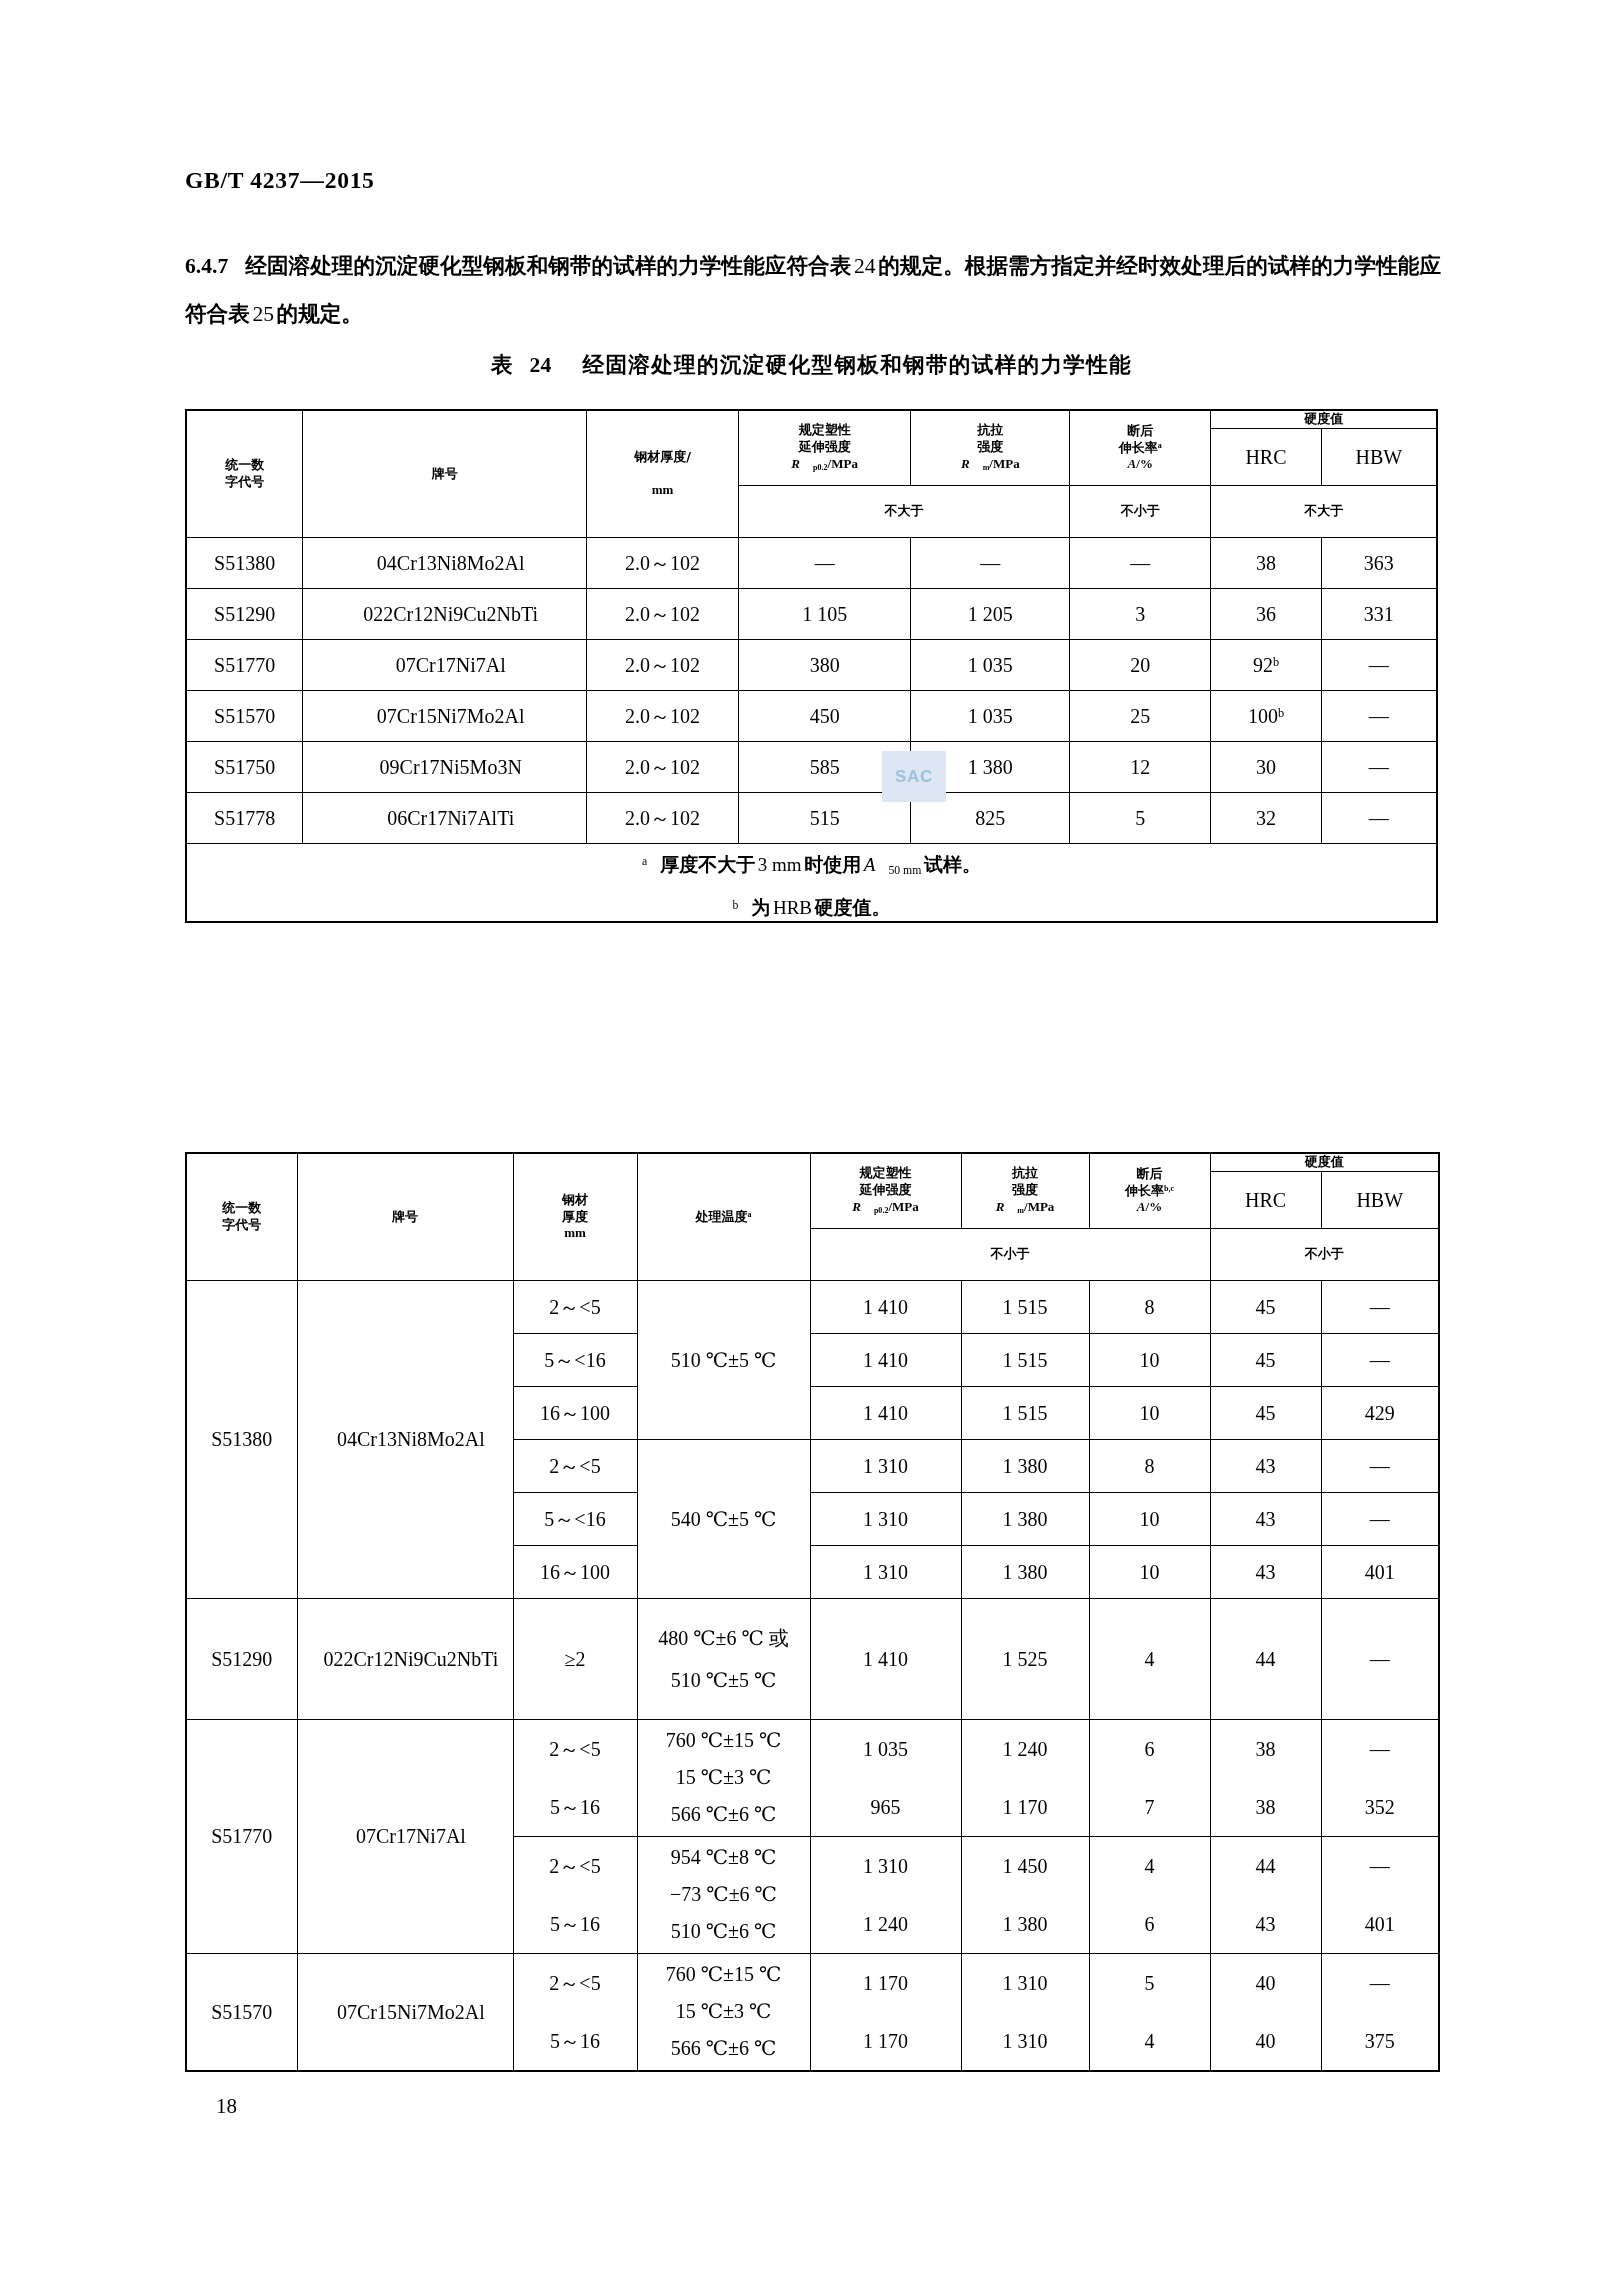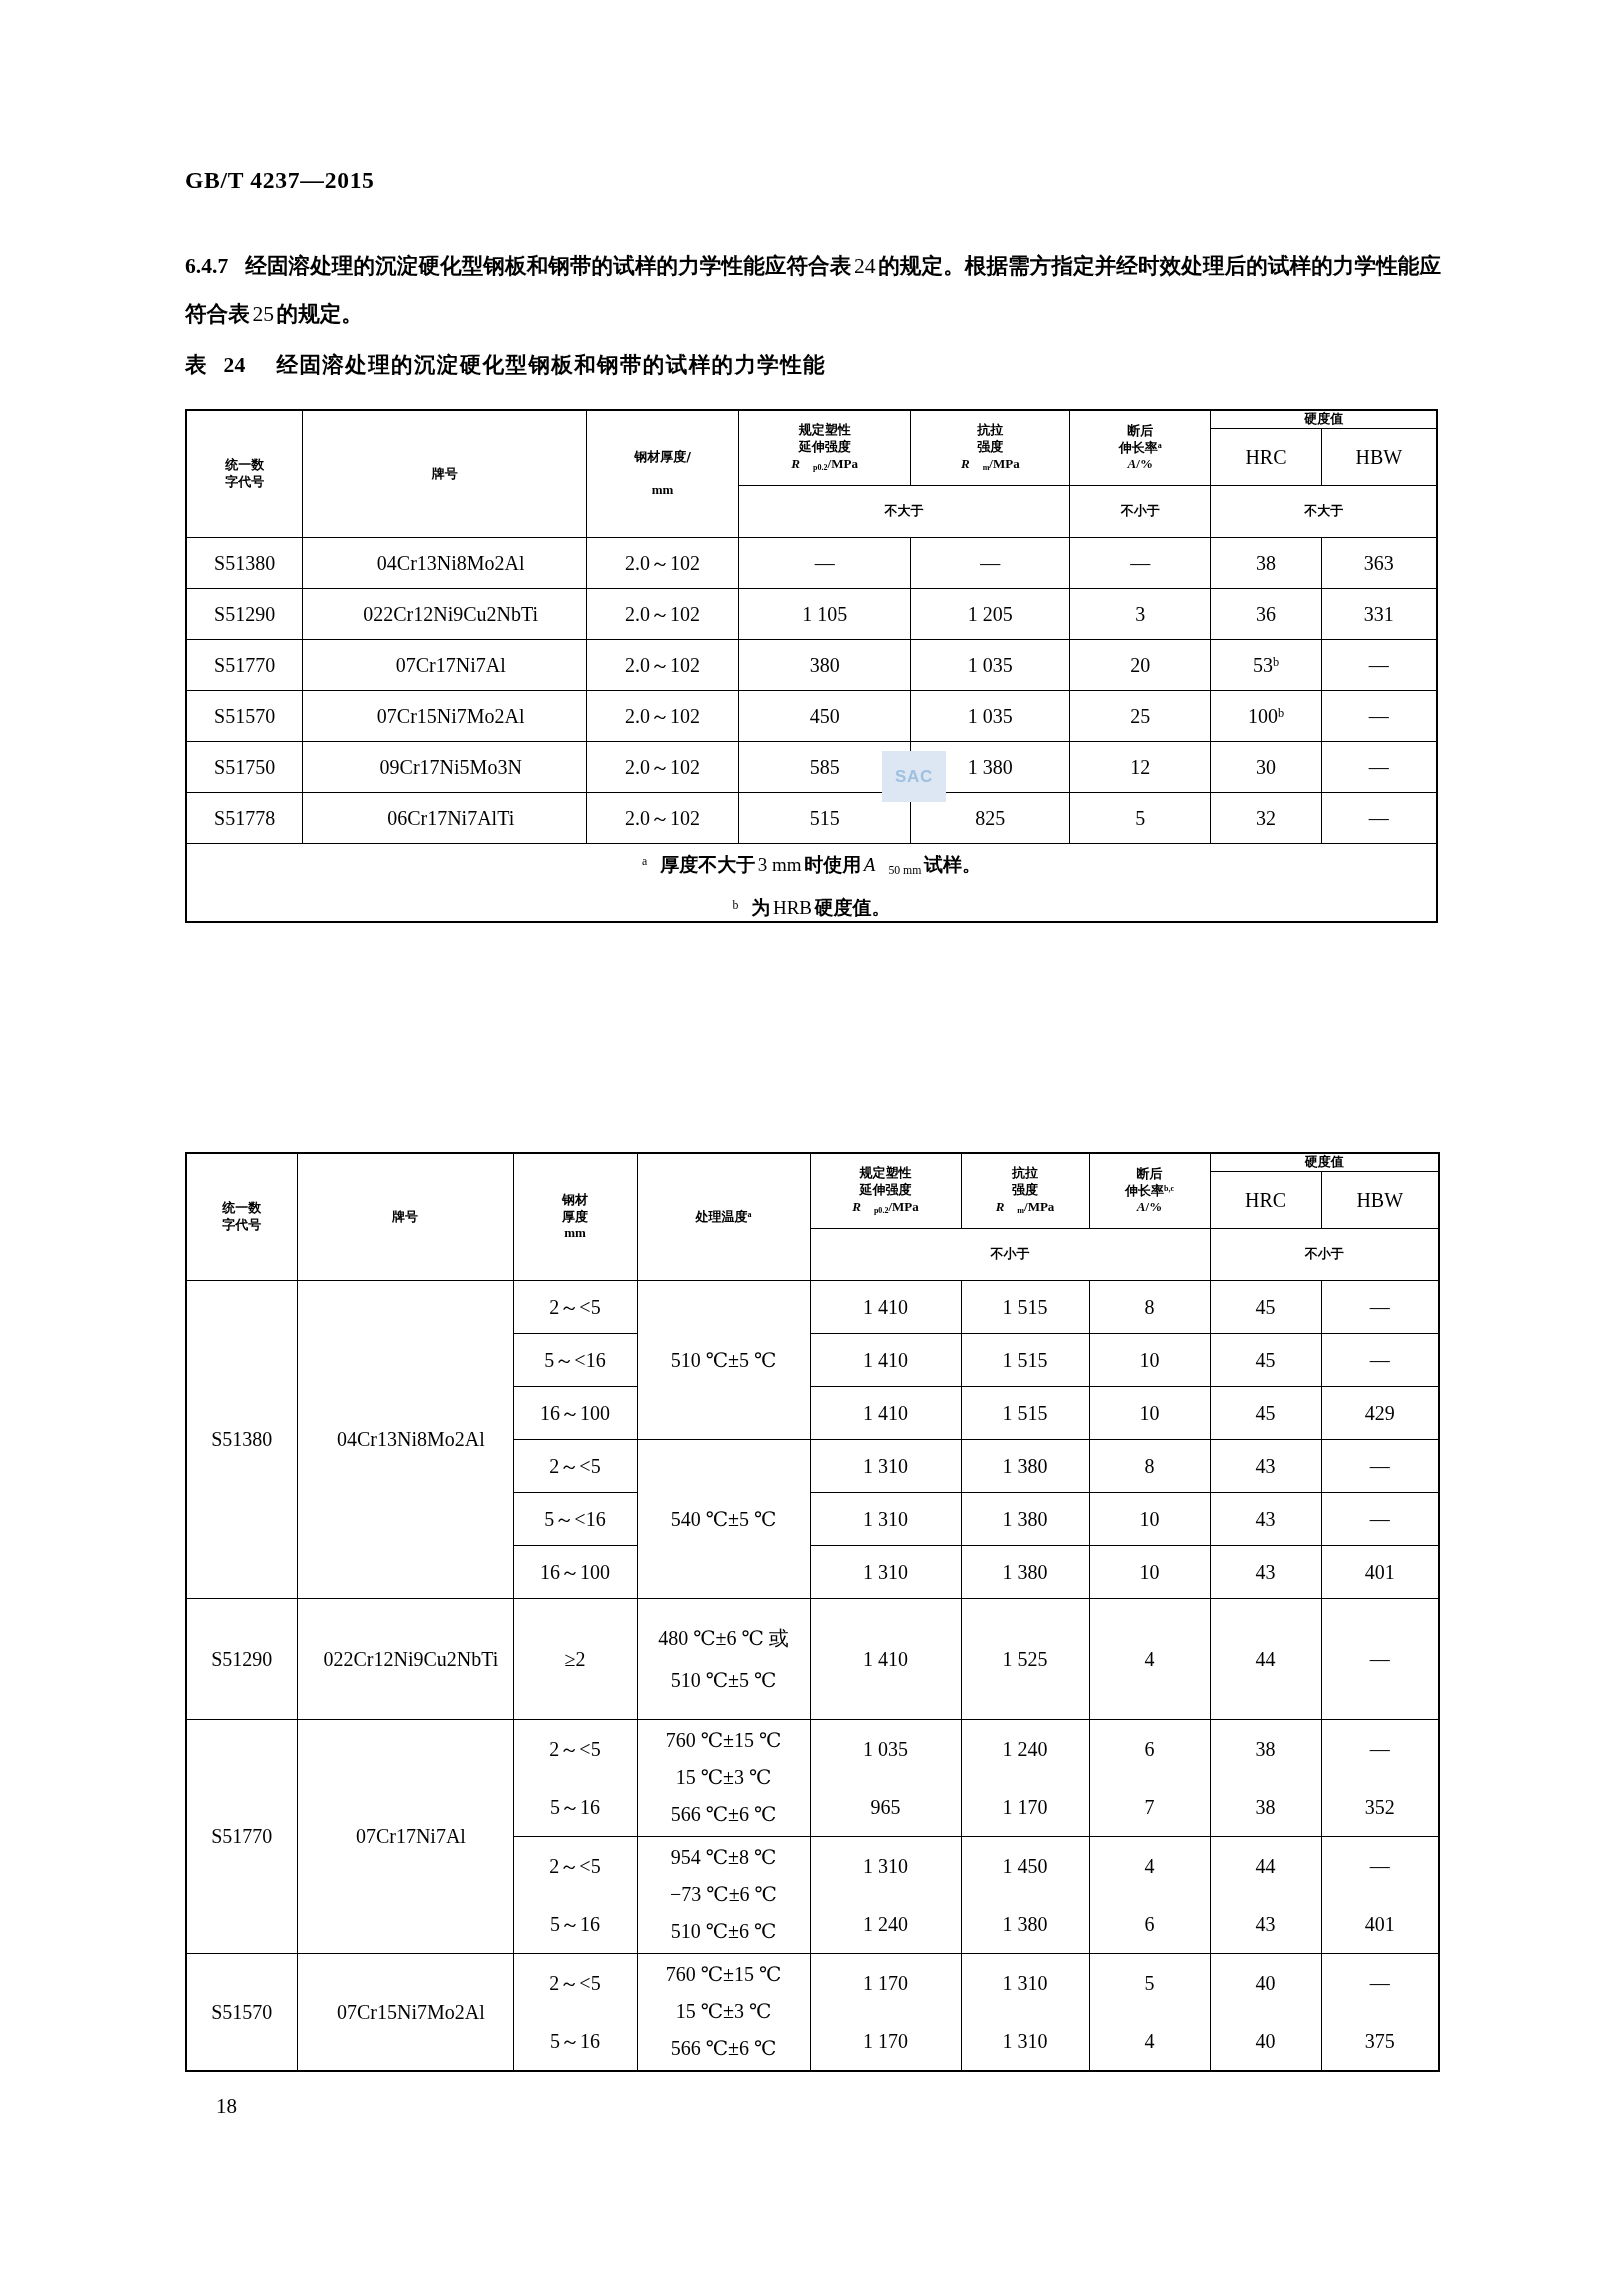--- a/index.html
+++ b/index.html
@@ -52,21 +52,21 @@
     font-family: "Liberation Serif", "DejaVu Serif", serif;
     font-weight: normal;
     padding: 0 2.6px;
   }
 
   
   .tcap {
     position: absolute;
     width: 1253px;
     left: 185px;
-    text-align: left;
+    text-align: center;
     font-family: "DejaVu Sans", "Liberation Sans", sans-serif;
     font-weight: 700;
     font-size: 21.6px;
     letter-spacing: 1.3px;
   }
   .tcap .cgap { display:inline-block; width: 15.7px; }
   .tcap .cnum {
     font-family: "Liberation Serif", "DejaVu Serif", serif;
     font-weight: bold;
     letter-spacing: 0;
@@ -260,21 +260,21 @@
         <td><span>36</span><sup></sup></td>
         <td>331</td>
       </tr>
       <tr>
         <td style="height:50px">S51770</td>
         <td class="lead">07Cr17Ni7Al</td>
         <td>2.0～102</td>
         <td>380</td>
         <td>1 035</td>
         <td>20</td>
-        <td><span>53</span><sup>b</sup></td>
+        <td><span>92</span><sup>b</sup></td>
         <td>—</td>
       </tr>
       <tr>
         <td style="height:50px">S51570</td>
         <td class="lead">07Cr15Ni7Mo2Al</td>
         <td>2.0～102</td>
         <td>450</td>
         <td>1 035</td>
         <td>25</td>
         <td><span>100</span><sup>b</sup></td>

